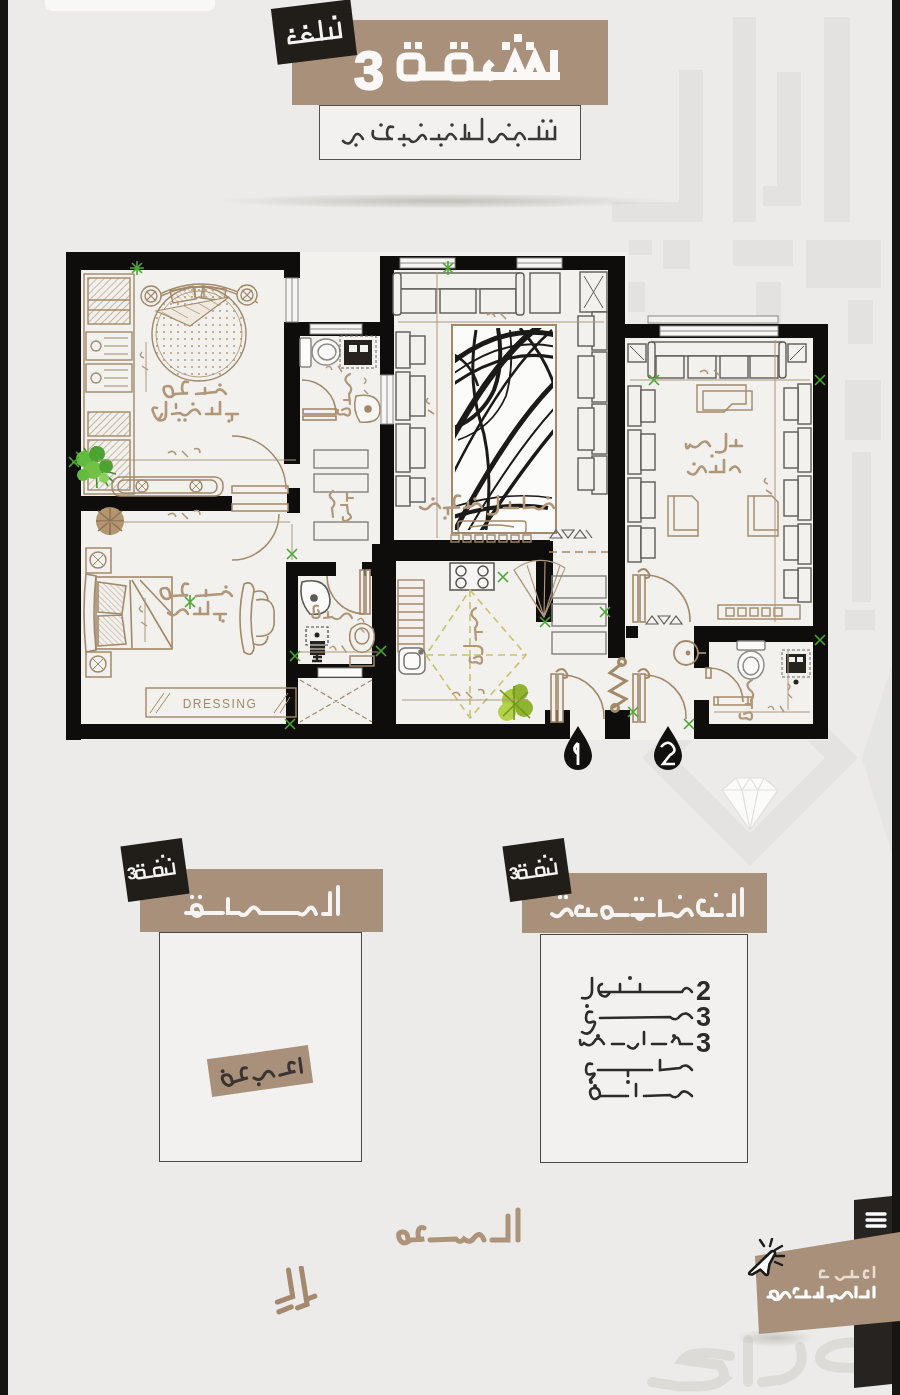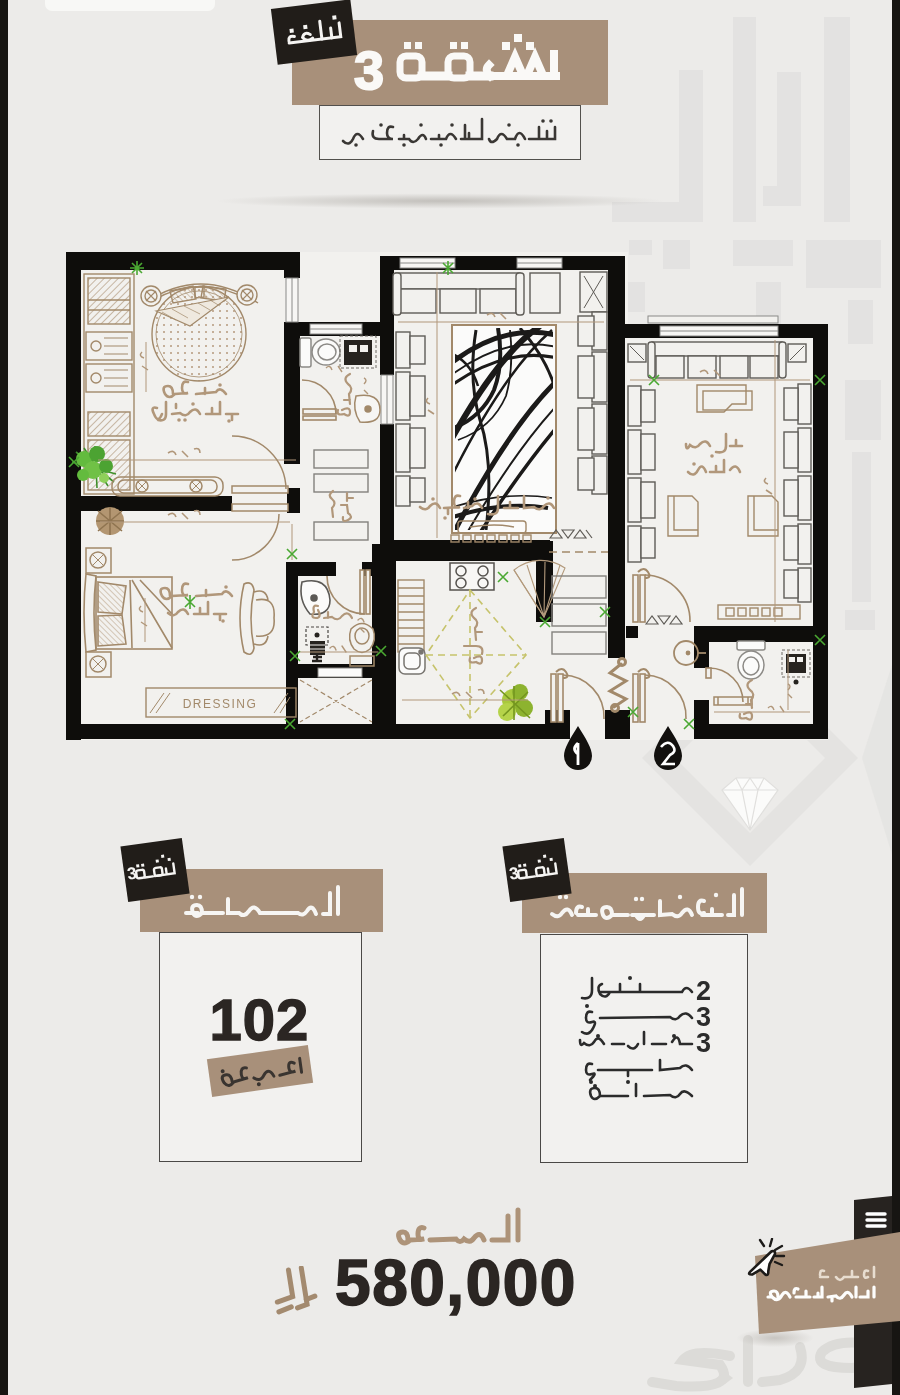--- a/index.html
+++ b/index.html
@@ -790,21 +790,20 @@
   <rect x="33" y="18" width="3" height="3"></rect>
           <rect x="39" y="14" width="3" height="3"></rect>
           <rect x="45" y="18" width="3" height="3"></rect>
   <rect x="13" y="20" width="3" height="3"></rect>
           <rect x="18" y="20" width="3" height="3"></rect>
 </g>
 <text x="3" y="34" font-size="17" font-weight="bold" fill="#f5f4f2" font-family="Liberation Sans, sans-serif">3</text>
 </g>
 </svg>
 
-<div class="abs" style="left:159px;top:992px;width:201px;height:56px;color:#2b2623;font-size:58px;font-weight:bold;text-align:center;line-height:56px;letter-spacing:1px;-webkit-text-stroke:1.4px #2b2623">102</div>
 
 <div class="abs" style="left:209px;top:1052px;width:102px;height:38px;background:#a8907a;transform:rotate(-8deg)"></div>
 <svg class="abs" style="left:209px;top:1046px" width="102" height="50" viewBox="0 0 102 50">
 <g transform="rotate(-8 51 25)">
 <g stroke="#393430" fill="none" stroke-width="3" stroke-linecap="round">
   <path d="M92 18 L92 32 M86 22 Q80 18 80 26 Q80 32 86 30 L70 32"></path>
   <path d="M64 32 Q60 22 54 30 Q50 36 44 31"></path>
   <path d="M38 20 Q32 18 32 26 Q32 32 38 30 L24 32 Q18 38 14 32 Q10 24 17 24 Q22 24 22 32"></path>
 </g>
 <g fill="#393430">
@@ -890,21 +889,20 @@
 </svg>
 
 <svg class="abs" style="left:380px;top:1200px" width="145" height="50" viewBox="0 0 145 50">
 <g stroke="#ad9379" fill="none" stroke-width="5" stroke-linecap="round">
   <path d="M138 10 L138 40 M128 16 L128 40 L112 40"></path>
   <path d="M104 40 Q100 30 94 38 Q90 44 84 39 Q80 44 76 39 L50 40"></path>
   <path d="M44 28 Q38 26 38 34 Q38 41 44 39 L30 40 Q24 46 20 40 Q16 32 23 32 Q28 32 28 40"></path>
 </g>
 </svg>
 
-<div class="abs" style="left:306px;top:1252px;width:300px;height:62px;color:#2b2623;font-size:64px;font-weight:bold;text-align:center;line-height:62px;letter-spacing:1.5px;-webkit-text-stroke:1.6px #2b2623">580,000</div>
 
 <svg class="abs" style="left:272px;top:1266px" width="48" height="52" viewBox="0 0 48 52">
 <g stroke="#a38a6f" fill="none" stroke-width="5" stroke-linecap="round" transform="rotate(-9 24 26)">
   <path d="M20 3 L20 30 L4 33"></path>
   <path d="M33 3 L33 40 L23 42"></path>
   <path d="M4 43 L17 40"></path>
   <path d="M42 33 L33 35"></path>
 </g>
 </svg>
 

